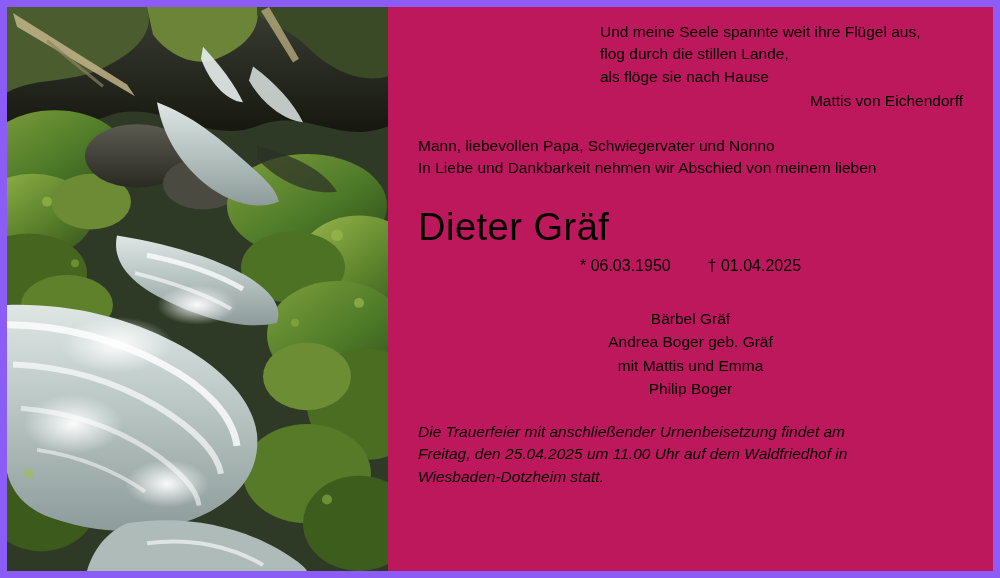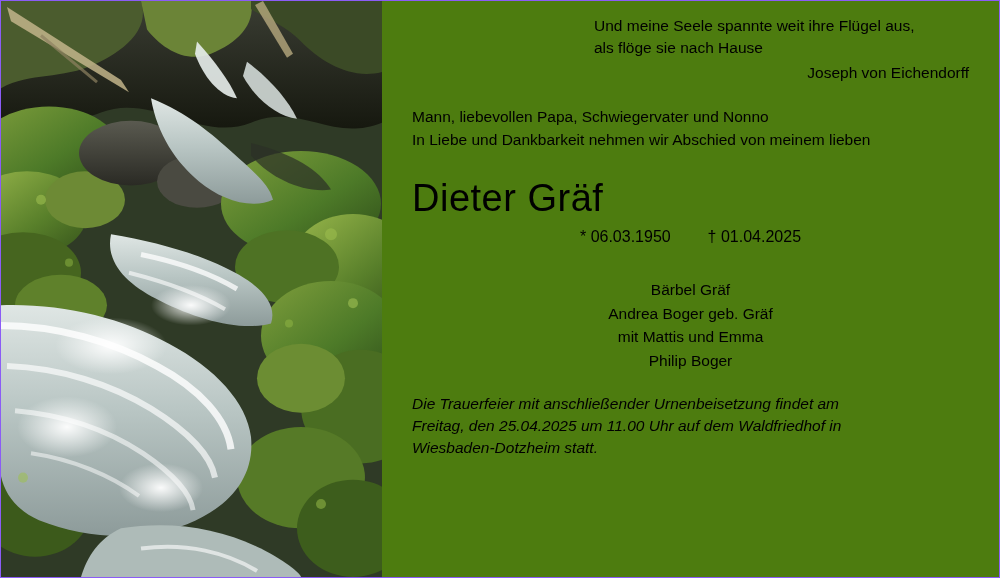--- a/index.html
+++ b/index.html
@@ -8,22 +8,22 @@
     background: #ffffff;
   }
   body {
     font-family: "Liberation Sans", sans-serif;
   }
   .notice {
     position: relative;
     width: 1000px;
     height: 578px;
     box-sizing: border-box;
-    border: 1px solid #8b5cf6;
-    background: #4d7c0f;
+    border: 7px solid #8b5cf6;
+    background: #be185d;
     overflow: hidden;
     display: flex;
   }
   
   .photo {
     position: relative;
     width: 381px;
     height: 100%;
     flex: 0 0 381px;
     overflow: hidden;
@@ -206,22 +206,23 @@
         <circle cx="22" cy="470" r="5" fill="#9ec14e"></circle>
         <circle cx="320" cy="496" r="5" fill="#96bb48"></circle>
       </g>
     </svg>
   </div>
 
   <div class="content">
 
     <div class="poem">
       <div class="line">Und meine Seele spannte weit ihre Flügel aus,</div>
+      <div class="line">flog durch die stillen Lande,</div>
       <div class="line">als flöge sie nach Hause</div>
-      <div class="author">Joseph von Eichendorff</div>
+      <div class="author">Mattis von Eichendorff</div>
     </div>
 
     <div class="intro">
       <div class="line">Mann, liebevollen Papa, Schwiegervater und Nonno</div>
       <div class="line">In Liebe und Dankbarkeit nehmen wir Abschied von meinem lieben</div>
     </div>
 
     <div class="name">Dieter Gräf</div>
 
     <div class="dates">

